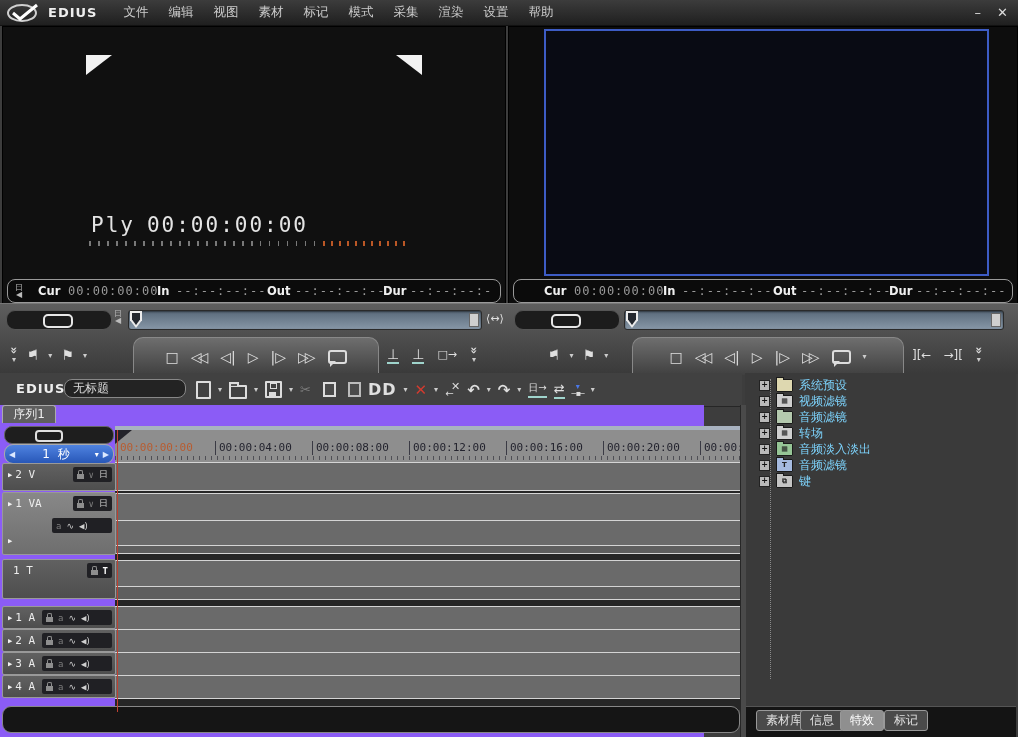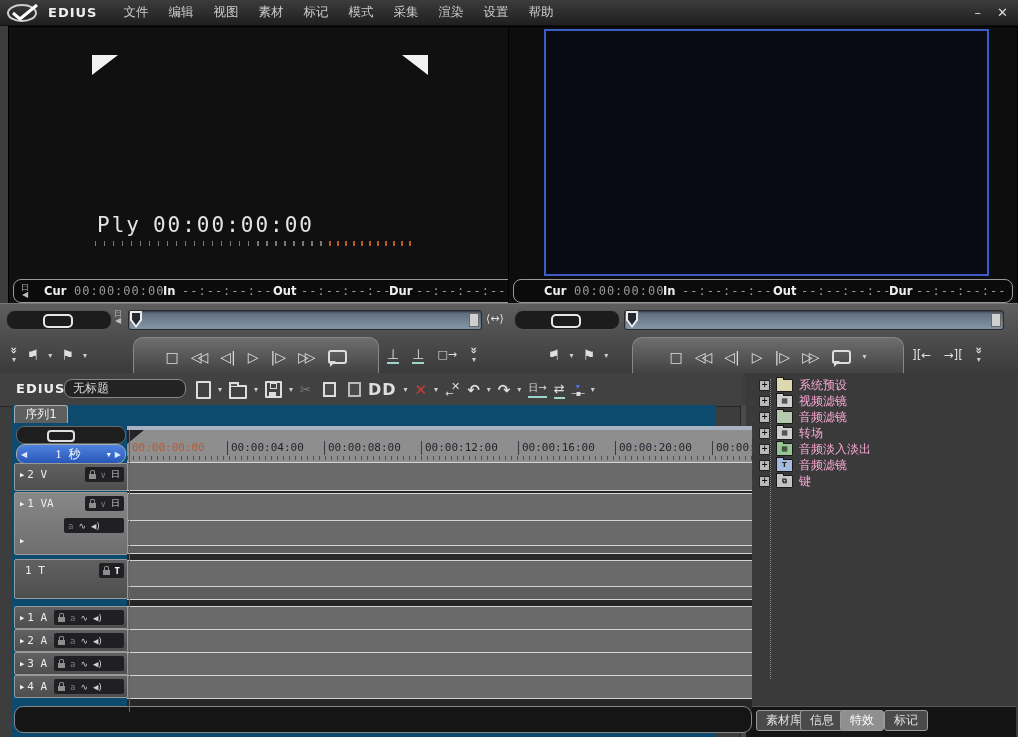--- a/index.html
+++ b/index.html
@@ -11,21 +11,21 @@
   
   .menubar{left:0;top:0;width:1018px;height:25px;background:linear-gradient(#3c3c3c,#1f1f1f);
     border-bottom:1px solid #111;display:flex;align-items:center;}
   .brand{font-weight:bold;font-size:13px;letter-spacing:1px;color:#eee;margin-left:8px;}
   .menuitems{display:flex;margin-left:16px;}
   .menuitem{font-size:12.5px;color:#ccc;padding:0 10px;cursor:default;}
   .winctl{margin-left:auto;margin-right:10px;display:flex;gap:16px;font-size:13px;color:#ddd;}
 
   
   .monitor{top:26px;height:277px;background:#101010;border:1px solid #000;}
-  .monL{left:8px;width:502px;padding-left:28px;}
+  .monL{left:2px;width:502px;}
   .monR{left:508px;width:508px;background:#0d0d0d;}
   .tri{width:26px;height:20px;background:#f2f2f2;}
   .triL{clip-path:polygon(0 0,100% 0,0 100%);}
   .triR{clip-path:polygon(0 0,100% 0,100% 100%);}
   .ply{left:88px;top:186px;font-size:21px;letter-spacing:2px;color:#e4e4e4;display:flex;gap:12px;}
   .meter{left:86px;top:214px;width:230px;height:5px;
     background:repeating-linear-gradient(90deg,rgba(255,255,255,.55) 0 1.5px,transparent 1.5px 9px);opacity:.8;}
   .meter2{left:320px;top:214px;width:82px;height:5px;
     background:repeating-linear-gradient(90deg,rgba(205,95,40,.9) 0 2px,transparent 2px 8px);}
   .blueframe{left:35px;top:2px;width:441px;height:243px;background:#090b14;border:2px solid #3d5cc5;}
@@ -93,38 +93,38 @@
   .treeline{position:absolute;left:25px;top:6px;height:300px;border-left:1px dotted #8a8a8a;}
   .trow{position:absolute;left:14px;height:16px;display:flex;align-items:center;gap:6px;cursor:default;}
   .plusbox{width:9px;height:9px;background:#b9b9b9;border:1px solid #222;color:#111;font-size:8px;
     line-height:8px;text-align:center;font-weight:bold;}
   .fold{position:relative;width:15px;height:11px;border:1px solid #1a1a1a;border-radius:1px;
     display:flex;align-items:center;justify-content:center;font-size:7px;font-weight:bold;color:#222;}
   .fold::before{content:"";position:absolute;left:-1px;top:-3px;width:6px;height:2px;background:inherit;
     border:1px solid #1a1a1a;border-bottom:none;}
   .f1{background:#ded8b0;} .f2{background:#cfcfcf;} .f3{background:#b4c9ae;} .f4{background:#cfcfcf;}
   .f5{background:#96c596;} .f6{background:#a6bbe0;} .f7{background:#c4c4c4;}
-  .tlabel{font-size:12px;color:#f9a8d4;}
+  .tlabel{font-size:12px;color:#7dd3fc;}
   .tabstrip{position:absolute;left:0;top:333px;width:271px;height:31px;background:#141414;border-top:1px solid #555;}
   .ptab{position:absolute;top:3px;height:19px;line-height:19px;padding:0 9px;border:1px solid #999;
     border-radius:3px;background:#4a4a4a;color:#e0e0e0;font-size:12px;cursor:default;}
   .ptab.active{background:#8f8f8f;color:#fff;}
 
   
-  .timeline{left:12px;top:405px;width:704px;height:332px;background:#0c4a6e;}
+  .timeline{left:0;top:405px;width:704px;height:332px;background:#8b5cf6;}
   .seqtab{position:absolute;left:2px;top:0;width:52px;height:17px;background:#5f5f5f;border:1px solid #aaa;
     border-bottom:none;border-radius:3px 3px 0 0;font-size:12px;color:#eee;text-align:center;line-height:17px;}
   .tshuttle{position:absolute;left:4px;top:21px;width:108px;height:16px;background:#1e1e1e;border:1px solid #666;
     border-radius:8px;}
   .tshuttle .knob{position:absolute;left:30px;top:3px;width:24px;height:8px;border:2px solid #e0e0e0;
     border-radius:4px;}
   .scalebtn{position:absolute;left:4px;top:39px;width:108px;height:18px;border:1px solid #aaa;border-radius:9px;
     background:linear-gradient(#4f83e0,#2857b8);display:flex;align-items:center;font-size:12px;color:#fff;}
   .scalebtn .aw{font-size:8px;color:#dce8ff;padding:0 4px;}
-  .scalebtn .tx{flex:1;text-align:center;letter-spacing:2px;font-family:Liberation Serif, serif;}
+  .scalebtn .tx{flex:1;text-align:center;letter-spacing:2px;}
   .ruler{position:absolute;left:115px;top:21px;width:625px;height:36px;background:#8e8e8e;overflow:hidden;
     border-top:4px solid #a8b2c0;}
   .rlab{position:absolute;top:11px;height:14px;line-height:13px;font-size:11px;color:#23232e;
     border-left:1px solid #3a3a44;padding-left:3px;}
   .rzero{border-left:none;color:#b85c30;}
   .rticks{position:absolute;left:0;right:0;top:26px;height:4px;
     background:repeating-linear-gradient(90deg,#3a3a42 0 1px,transparent 1px 6px);opacity:.75;}
   .phflag{position:absolute;left:0;top:0;width:17px;height:14px;background:#23232a;
     clip-path:polygon(0 0,100% 0,0 100%);}
   .phline{position:absolute;left:117px;top:25px;width:1px;height:282px;background:#c04030;z-index:5;}

